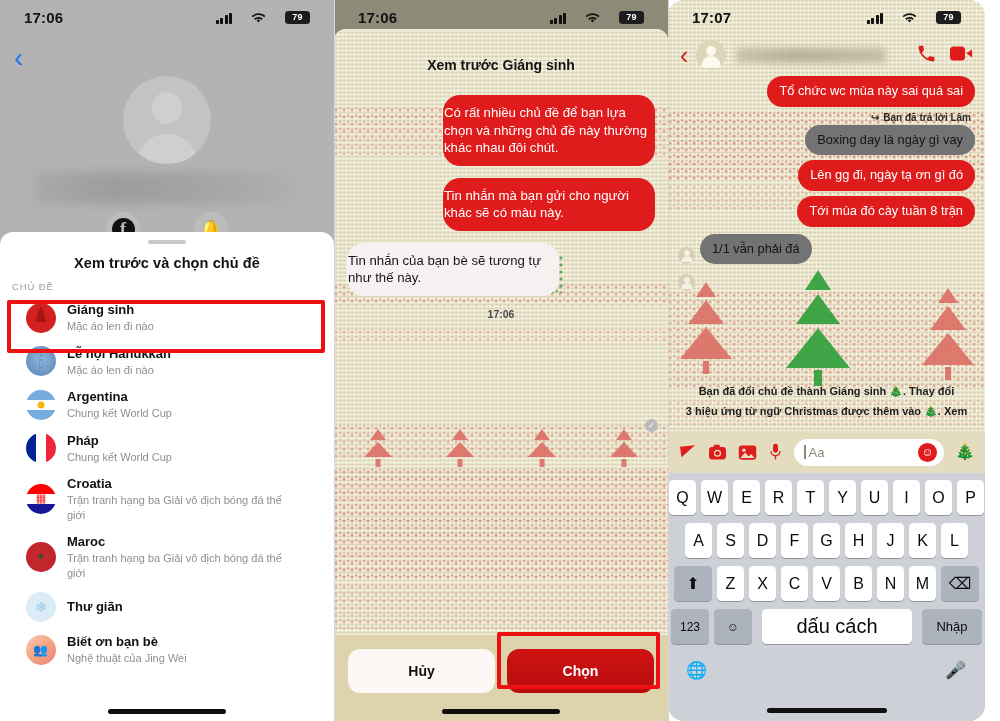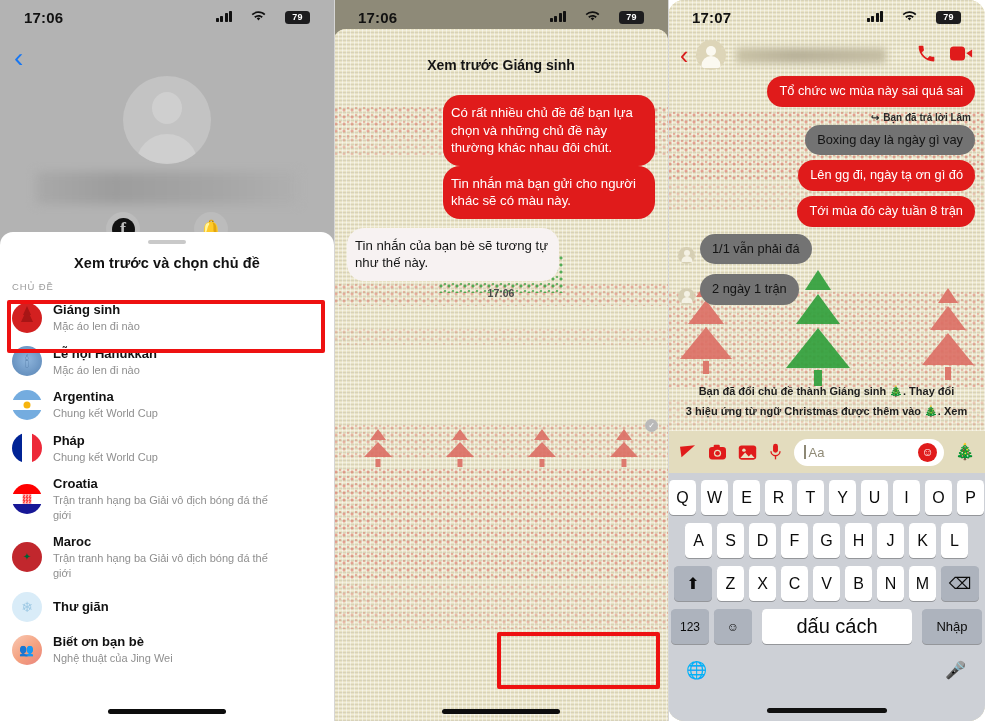--- a/index.html
+++ b/index.html
@@ -12,21 +12,21 @@
   .panel { position: relative; width: 334px; height: 721px; overflow: hidden; }
   .panel.p3 { width: 317px; border-radius: 16px; }
 
   
   .statusbar {
     position: absolute; top: 0; left: 0; right: 0; height: 34px;
     display: flex; align-items: center; justify-content: space-between;
     padding: 0 24px; z-index: 30;
   }
   .sb-time { font-size: 15px; font-weight: 700; letter-spacing: .2px; color: #111; }
-  .sb-right { display: flex; align-items: flex-start; gap: 19px; }
+  .sb-right { display: flex; align-items: flex-end; gap: 19px; }
   .sig { display: flex; align-items: flex-end; gap: 1.5px; height: 11px; }
   .sig i { display: block; width: 3px; background: #111; border-radius: .7px; }
   .sig i:nth-child(1){height:4px}.sig i:nth-child(2){height:6px}
   .sig i:nth-child(3){height:8.5px}.sig i:nth-child(4){height:11px}
   .wifi { width: 15px; height: 11px; position: relative; }
   .wifi svg { display:block; }
   .batt {
     min-width: 25px; height: 13px; background: #1c1c1e; border-radius: 3.5px;
     color: #fff; font-size: 9px; font-weight: 700; display: flex;
     align-items: center; justify-content: center; padding: 0 3px; letter-spacing: .2px;
@@ -65,21 +65,21 @@
   .sheet {
     position: absolute; left: 0; right: 0; bottom: 0; top: 232px;
     background: #fff; border-radius: 13px 13px 0 0; overflow: hidden;
   }
   .sheet-grabber { width: 38px; height: 4px; background: #c9c9c9; border-radius: 2px;
     margin: 8px auto 0; }
   .sheet-title { text-align: center; font-size: 14.5px; font-weight: 700; color: #111;
     margin-top: 11px; letter-spacing: .1px; }
   .sheet-section { font-size: 9.5px; color: #9b9b9b; letter-spacing: .9px;
     padding: 10px 0 4px 12px; font-weight: 400; }
-  .theme-list { padding: 0 0 6px 0; }
+  .theme-list { padding: 0 0 6px 14px; }
   .theme-row { display: flex; align-items: center; gap: 11px; padding: 6px 12px; min-height: 42px; }
   .theme-ico { width: 30px; height: 30px; border-radius: 50%; flex: 0 0 30px;
     overflow: hidden; position: relative; }
   .theme-txt { min-width: 0; }
   .theme-name { font-size: 13px; font-weight: 700; color: #111; line-height: 1.25; }
   .theme-sub { font-size: 11px; color: #8f8f8f; line-height: 1.3; margin-top: 1px;
     max-width: 225px; }
 
   
   .ic-xmas { background: #d32020; }
@@ -144,22 +144,22 @@
   .tree-motif span { position:absolute; left:50%; transform:translateX(-50%);
     display:block; border-left: solid transparent; border-right: solid transparent; }
 
   
   .p2 { background: #8e8a78; }
   .p2-sheet { position: absolute; top: 29px; left: 0; right: 0; bottom: 0;
     border-radius: 12px 12px 0 0; overflow: hidden; background: #ece5c8; }
   .p2-title { position: relative; z-index: 4; text-align: center; font-size: 14px;
     font-weight: 700; color: #141414; padding-top: 28px; }
   .p2-msgs { position: relative; z-index: 4; padding: 22px 13px 0 13px; }
-  .bub { max-width: 212px; padding: 9px 8px; border-radius: 17px; font-size: 13.2px;
-    line-height: 1.33; margin-bottom: 0; }
+  .bub { max-width: 212px; padding: 9px 1px; border-radius: 17px; font-size: 13.2px;
+    line-height: 1.33; margin-bottom: 12px; }
   .bub.me { background: #e01b1b; color: #fff; margin-left: auto; }
   .bub.them { background: #f7f2f2; color: #161616; }
   .p2-time { position: relative; z-index: 4; text-align: center; font-size: 10.5px;
     color: #4b4b4b; font-weight: 600; margin: 6px 0 8px; }
   .seen-tick { position: absolute; right: 10px; width: 13px; height: 13px;
     border-radius: 50%; background: #b9b9b9; color: #fff; font-size: 8px;
     display: flex; align-items: center; justify-content: center; z-index: 4; }
   .p2-footer { position: absolute; left: 0; right: 0; bottom: 0; height: 86px;
     background: #ddd4ae; z-index: 6; display: flex; align-items: flex-start;
     gap: 12px; padding: 14px 14px 0 14px; }
@@ -424,20 +424,24 @@
       <div class="p2-msgs">
         <div class="bub me">Có rất nhiều chủ đề để bạn lựa chọn và những chủ đề này thường khác nhau đôi chút.</div>
         <div class="bub me">Tin nhắn mà bạn gửi cho người khác sẽ có màu này.</div>
         <div class="bub them" style="margin-top:9px">Tin nhắn của bạn bè sẽ tương tự như thế này.</div>
       </div>
 
       <div class="p2-time">17:06</div>
 
       <div class="seen-tick" style="top:390px">✓</div>
 
+      <div class="p2-footer">
+        <div class="btn-cancel">Hủy</div>
+        <div class="btn-choose">Chọn</div>
+      </div>
     </div>
 
     <div class="hl-box" style="left:163px;top:632px;width:163px;height:57px;"></div>
     <div class="home-ind"></div>
   </div>
 
   <div class="divider-v" style="left:668px"></div>
 
   <div class="panel p3">
     <div class="knit">
@@ -532,21 +536,20 @@
             <span class="h"></span>
             <span class="b"></span>
           </span>
         <div class="cbub them">1/1 vẫn phải đá</div>
       </div>
       <div class="crow" style="margin-top:10px">
         <span class="mini-av">
             <span class="h"></span>
             <span class="b"></span>
           </span>
-        <div class="cbub them">2 ngày 1 trận</div>
       </div>
     </div>
 
     <div style="position:absolute;left:0;right:0;bottom:296px;z-index:9">
       <div class="sys-line">Bạn đã đổi chủ đề thành Giáng sinh 🎄. Thay đổi</div>
       <div class="sys-line">3 hiệu ứng từ ngữ Christmas được thêm vào 🎄. Xem</div>
     </div>
 
     <div class="p3-inputbar">
       <span class="ibtn">

